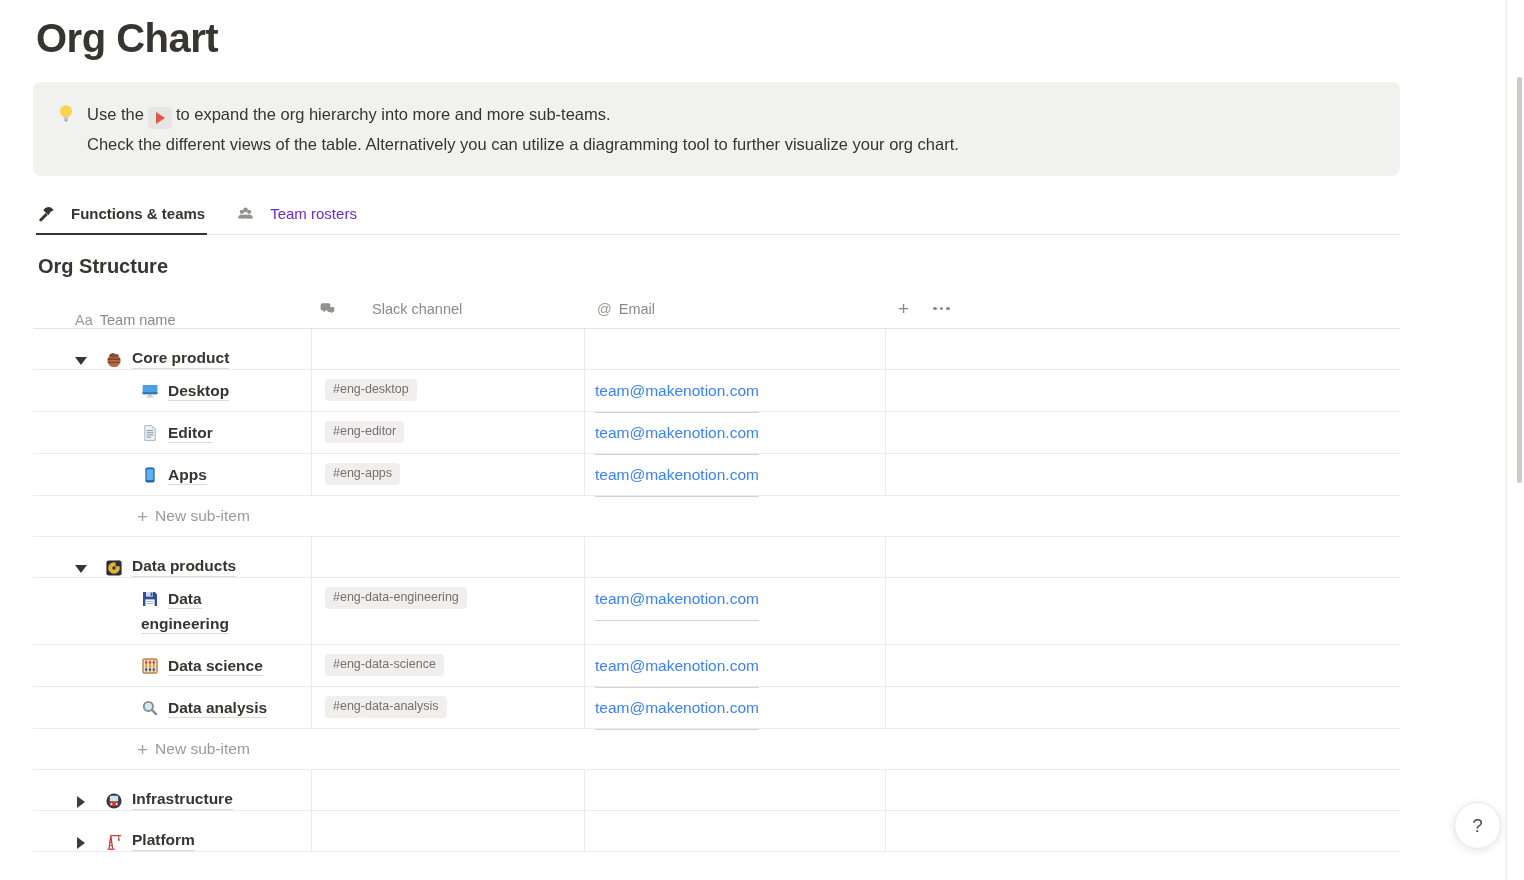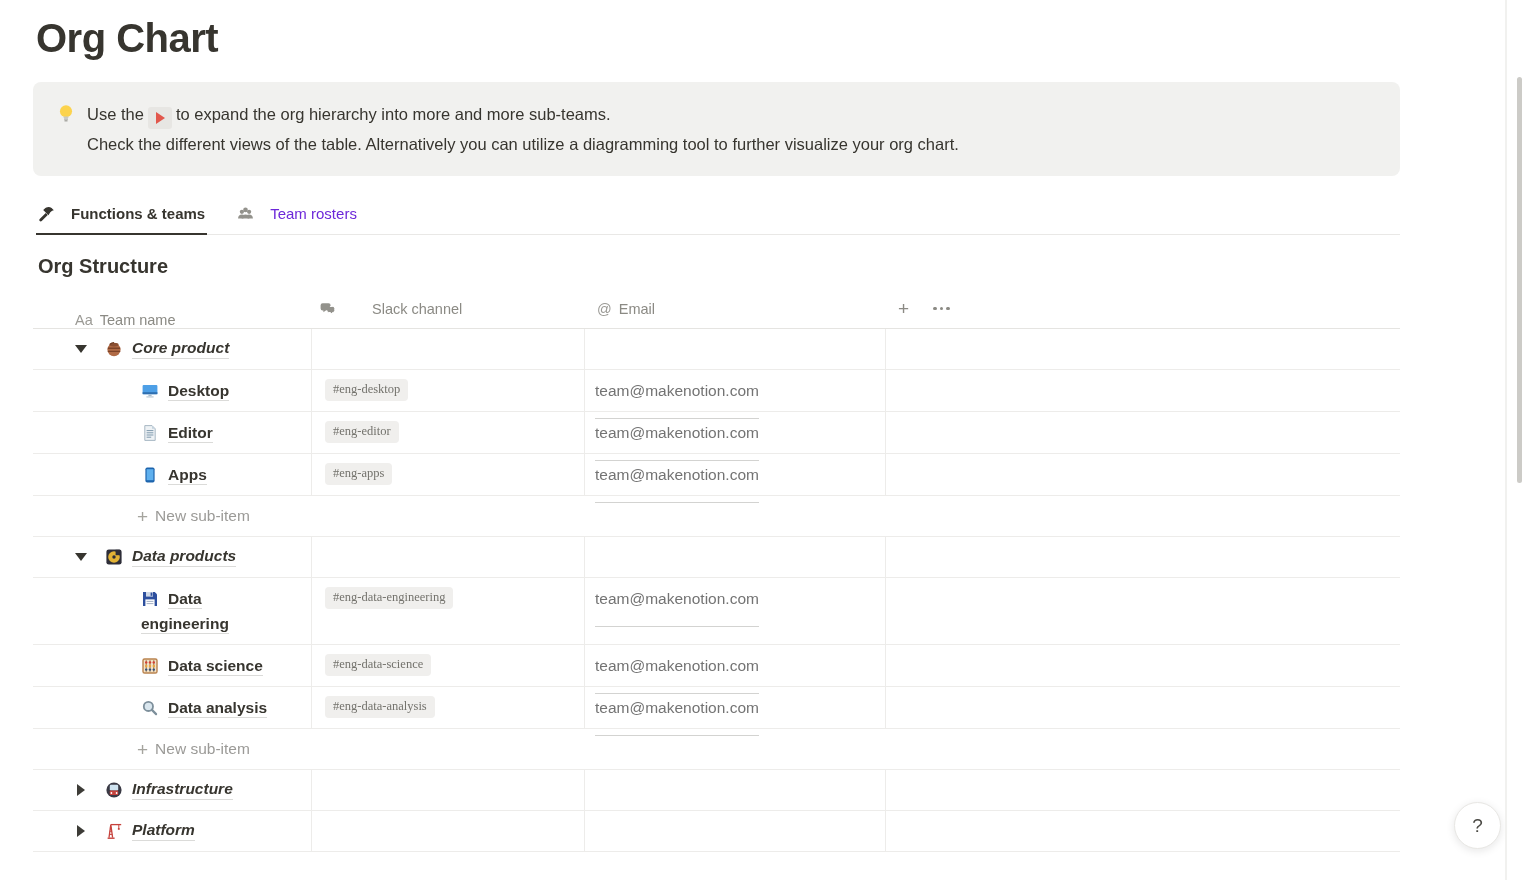--- a/index.html
+++ b/index.html
@@ -45,34 +45,34 @@
   .dots{display:inline-flex;align-items:center;gap:3px;}
   .dots i{width:3.5px;height:3.5px;border-radius:50%;background:#8b8a84;display:inline-block;}
 
   .row{display:flex;border-bottom:1px solid #edecea;min-height:41px;box-sizing:border-box;background:#fff;}
   .cell{box-sizing:border-box;}
   .cell.name{width:279px;border-right:1px solid #edecea;font-size:15.5px;}
   .cell.slack{width:273px;border-right:1px solid #edecea;padding:9px 8px 0 13px;}
   .cell.email{width:301px;border-right:1px solid #edecea;padding:8px 8px 0 10px;font-size:15.5px;}
   .cell.filler{flex:1;}
 
-  .cell.name.group{display:flex;align-items:center;padding-left:40px;font-style:italic;}
+  .cell.name.group{display:flex;align-items:flex-end;padding-left:40px;}
   .toggle{width:16px;height:16px;display:inline-flex;align-items:center;justify-content:center;margin-right:16px;flex:0 0 auto;}
   .tri-down{width:0;height:0;border-left:6px solid transparent;border-right:6px solid transparent;border-top:8px solid #37352f;}
   .tri-right{width:0;height:0;border-top:6px solid transparent;border-bottom:6px solid transparent;border-left:8px solid #3d3c37;}
 
   .cell.name.child{display:block;padding:8px 26px 8px 108px;line-height:25px;}
   .emoji{display:inline-block;width:18px;height:18px;vertical-align:-3.5px;margin-right:9px;}
   .emoji svg{width:18px;height:18px;display:block;}
   .cell.name.group .emoji{vertical-align:baseline;flex:0 0 auto;}
   .row-label{font-weight:700;color:#37352f;border-bottom:1.5px solid rgba(55,53,47,.18);padding-bottom:1px;}
 
-  .slack-tag{display:inline-block;font-family:Liberation Serif, serif;font-size:12.5px;color:#73726c;
+  .slack-tag{display:inline-block;font-family:Liberation Sans, sans-serif;font-size:12.5px;color:#73726c;
     background:#f0efed;border-radius:4px;padding:3px 8px 4px;line-height:15px;}
-  .email-link{color:#737373;border-bottom:1.5px solid rgba(55,53,47,.22);padding-bottom:19px;line-height:25px;}
+  .email-link{color:#3b82f6;border-bottom:1.5px solid rgba(55,53,47,.22);padding-bottom:13px;line-height:25px;}
 
   .row.newsub{display:flex;align-items:center;padding-left:104px;color:#9b9a97;font-size:15.5px;gap:7px;}
   .newsub-plus{font-size:19px;color:#a5a49e;line-height:1;}
 
   
   .help-btn{position:absolute;right:23px;bottom:31px;width:45px;height:45px;border-radius:50%;background:#fff;
     border:1px solid #e8e7e4;box-shadow:0 2px 8px rgba(15,15,15,.1);display:flex;align-items:center;justify-content:center;
     font-size:19px;color:#4b4a45;}
 
   

